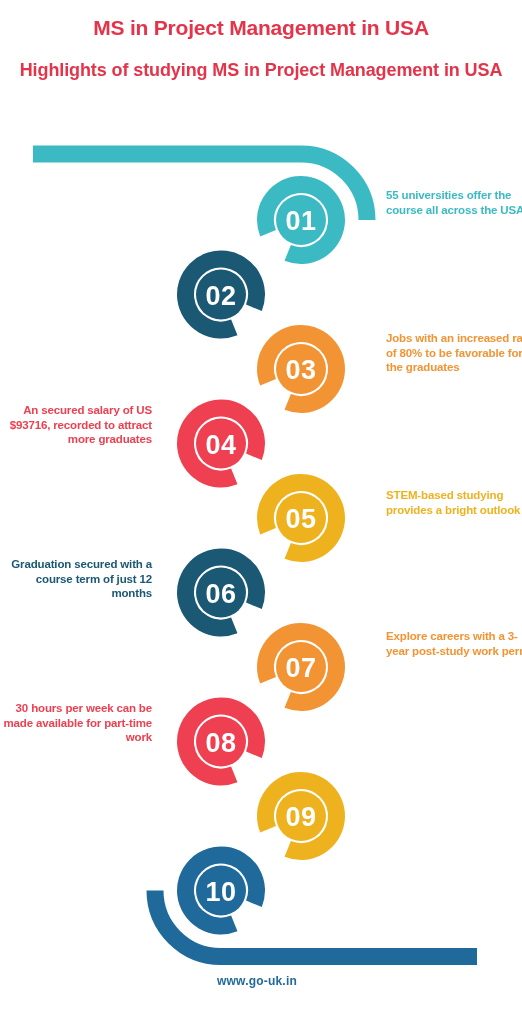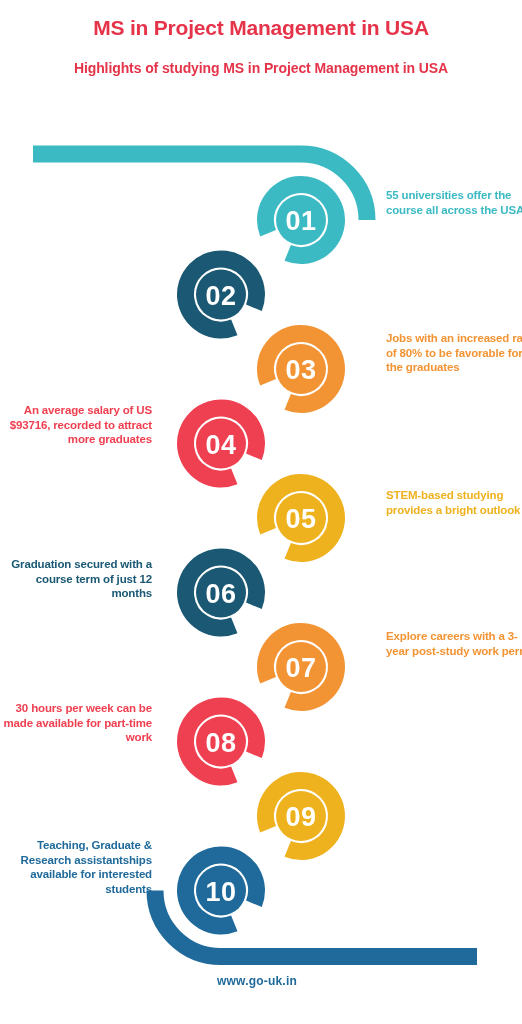--- a/index.html
+++ b/index.html
@@ -15,21 +15,21 @@
   .title{
     position:absolute;left:0;right:0;top:16px;
     text-align:center;
     font-size:21px;font-weight:bold;
     color:#E53349;
     letter-spacing:-0.2px;
   }
   .subtitle{
     position:absolute;left:0;right:0;top:60px;
     text-align:center;
-    font-size:14px;font-weight:bold;
+    font-size:18px;font-weight:bold;
     color:#E53349;
     letter-spacing:-0.1px;
   }
   .footer{
     position:absolute;left:0;right:8px;top:974px;
     text-align:center;
     font-size:12px;font-weight:bold;
     color:#1F6A9B;
     letter-spacing:0.2px;
   }
@@ -121,22 +121,21 @@
           <circle cx="301" cy="220" r="47.5" fill="#ffffff"></circle>
           <path d="M 268.08 233.30 A 35.5 35.5 0 1 1 287.70 252.92" fill="none" stroke="#3BBAC4" stroke-width="17" stroke-linecap="butt"></path>
           <circle cx="301" cy="220" r="25" fill="#3BBAC4"></circle>
           <text x="301" y="220" text-anchor="middle" dominant-baseline="central" class="num" dy="1">01</text>
         </g>
       </g>
   </svg>
 
   <div class="lbl right" style="left:367px;top:188px;width:148px;color:#3BBAC4;">55 universities offer the course all across the USA</div>
   <div class="lbl right" style="left:367px;top:331px;width:150px;color:#F29434;">Jobs with an increased rate of 80% to be favorable for the graduates</div>
-  <div class="lbl left" style="left:0px;top:403px;width:152px;color:#EF4051;">An average salary of US $93716, recorded to attract more graduates</div>
+  <div class="lbl left" style="left:0px;top:403px;width:152px;color:#EF4051;">An secured salary of US $93716, recorded to attract more graduates</div>
   <div class="lbl right" style="left:367px;top:488px;width:150px;color:#EFB21F;">STEM-based studying provides a bright outlook</div>
   <div class="lbl left" style="left:0px;top:557px;width:152px;color:#1A5873;">Graduation secured with a course term of just 12 months</div>
   <div class="lbl right" style="left:367px;top:629px;width:150px;color:#F29434;">Explore careers with a 3-year post-study work permit</div>
   <div class="lbl left" style="left:0px;top:701px;width:152px;color:#EF4051;">30 hours per week can be made available for part-time work</div>
-  <div class="lbl left" style="left:0px;top:838px;width:152px;color:#1F6A9B;">Teaching, Graduate &amp; Research assistantships available for interested students</div>
 
   <div class="footer">www.go-uk.in</div>
 
 </div>
 
 </body></html>

